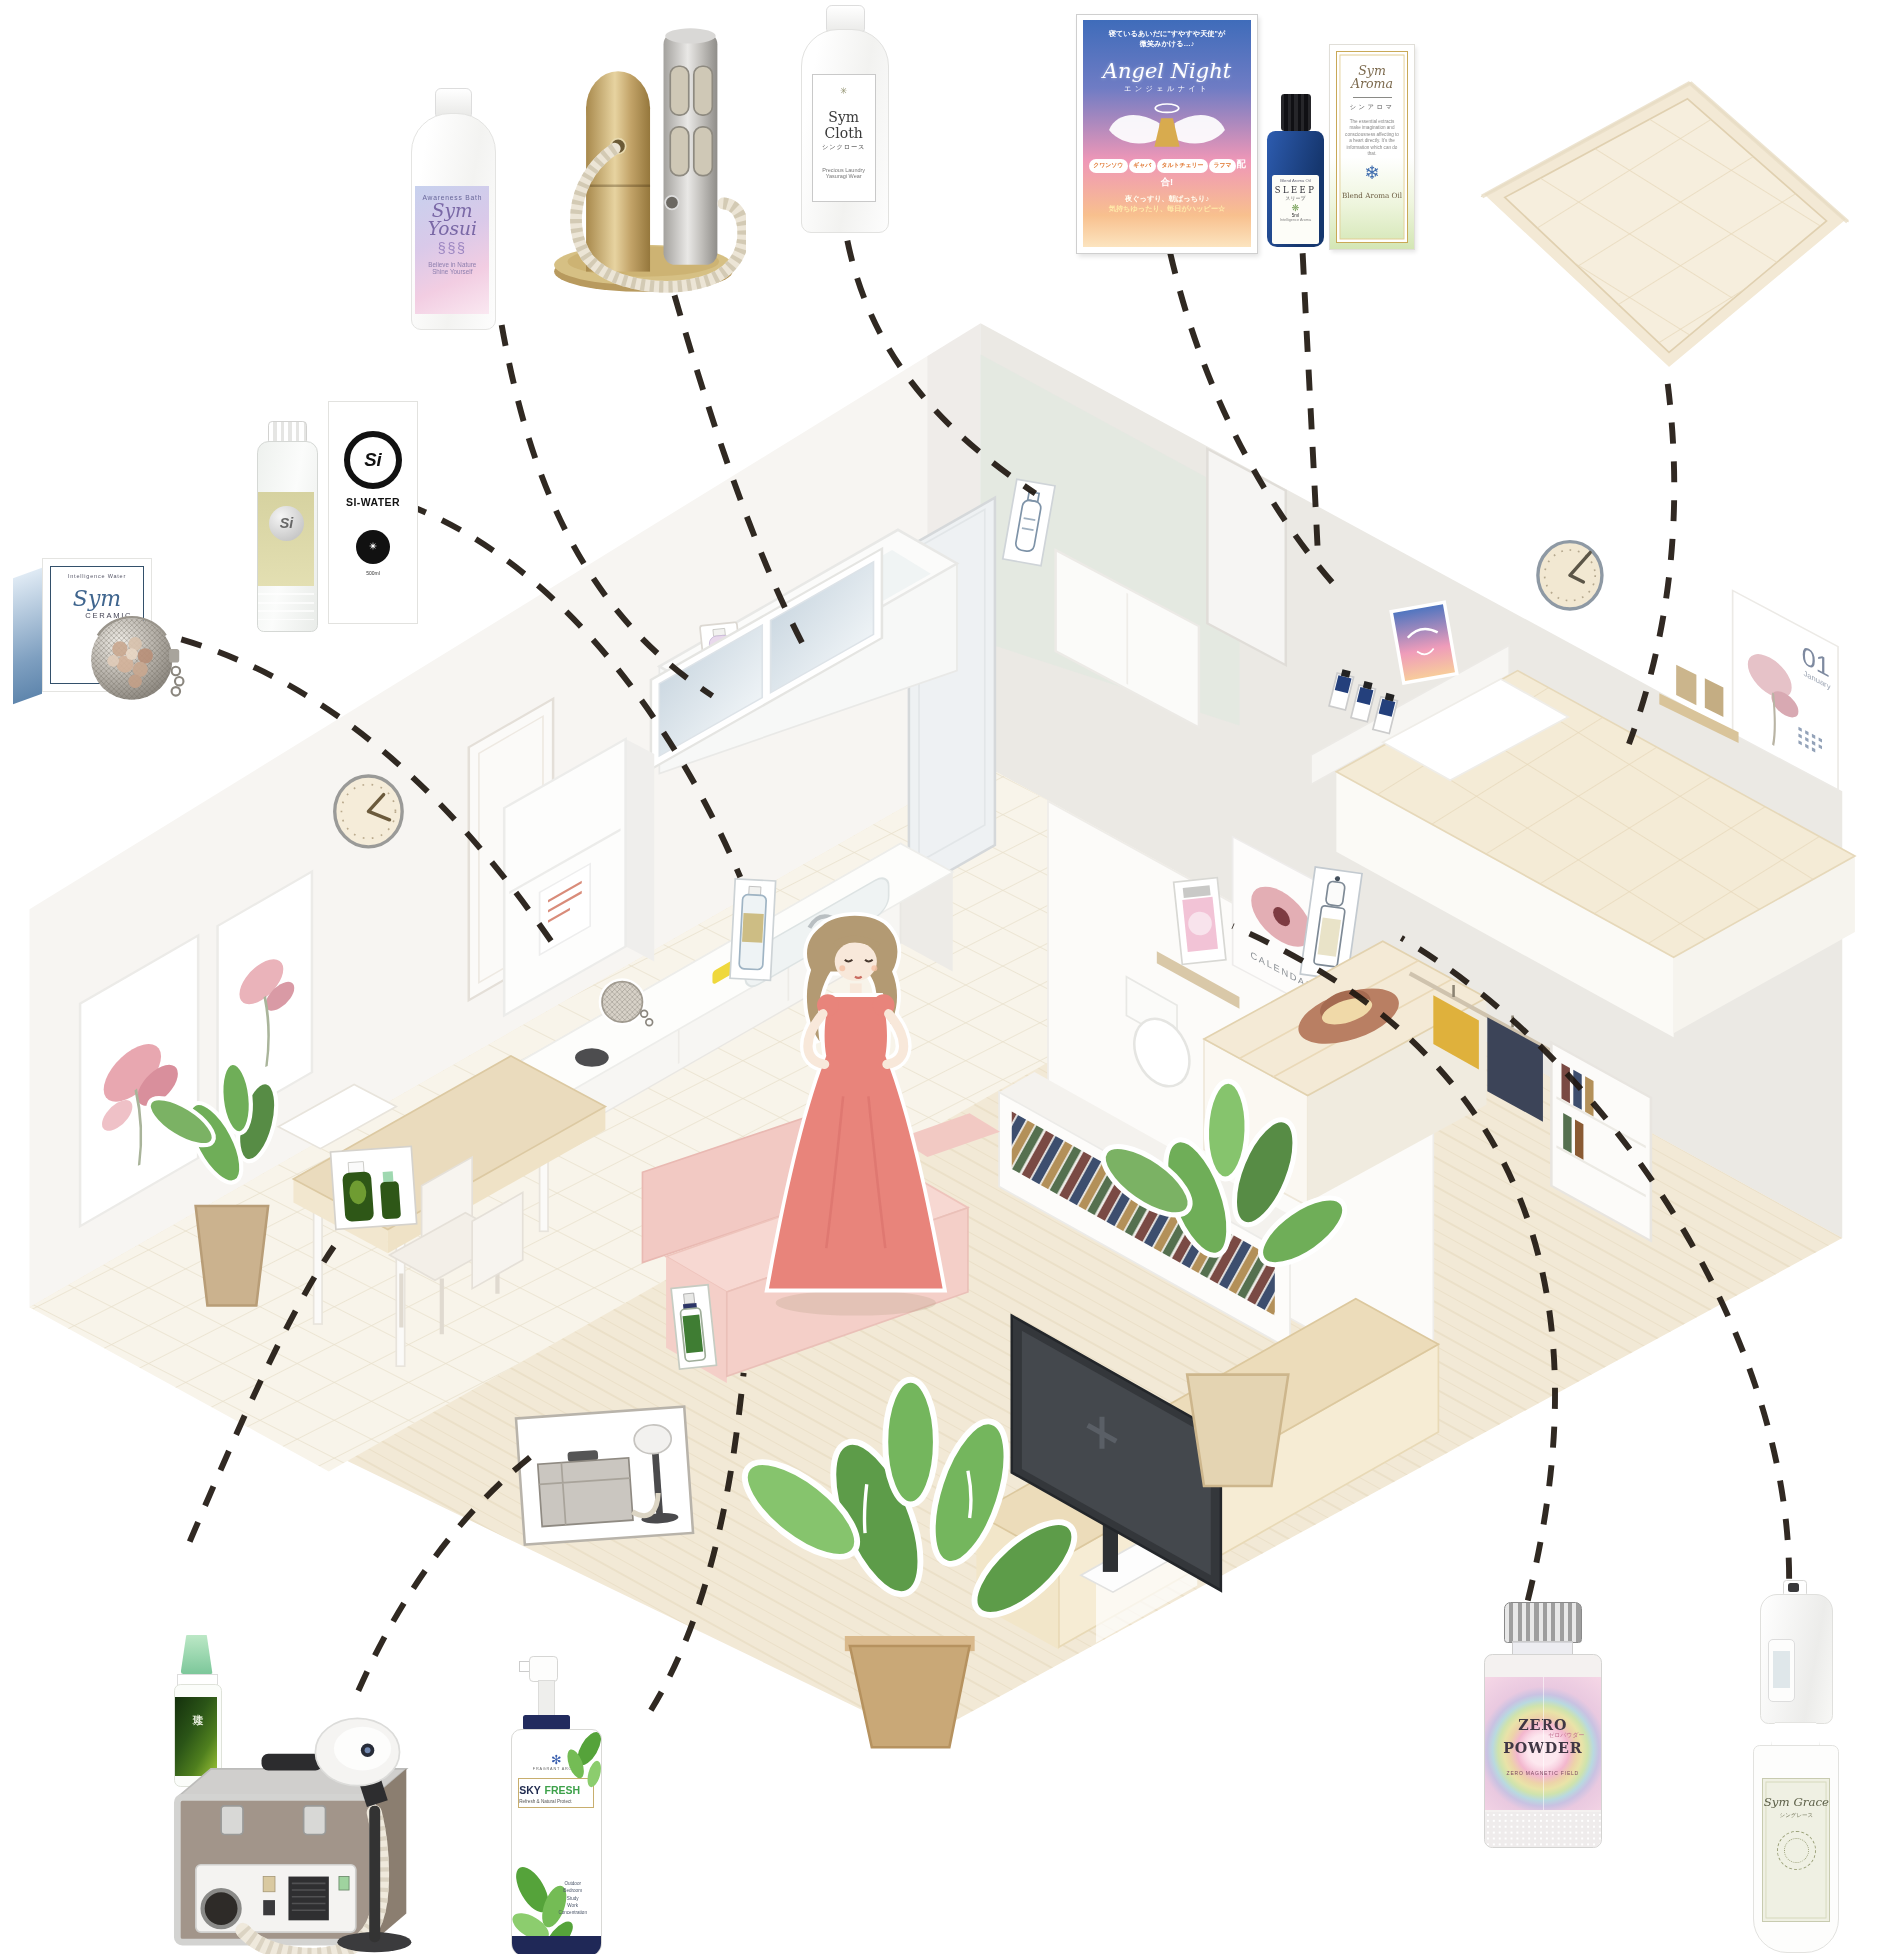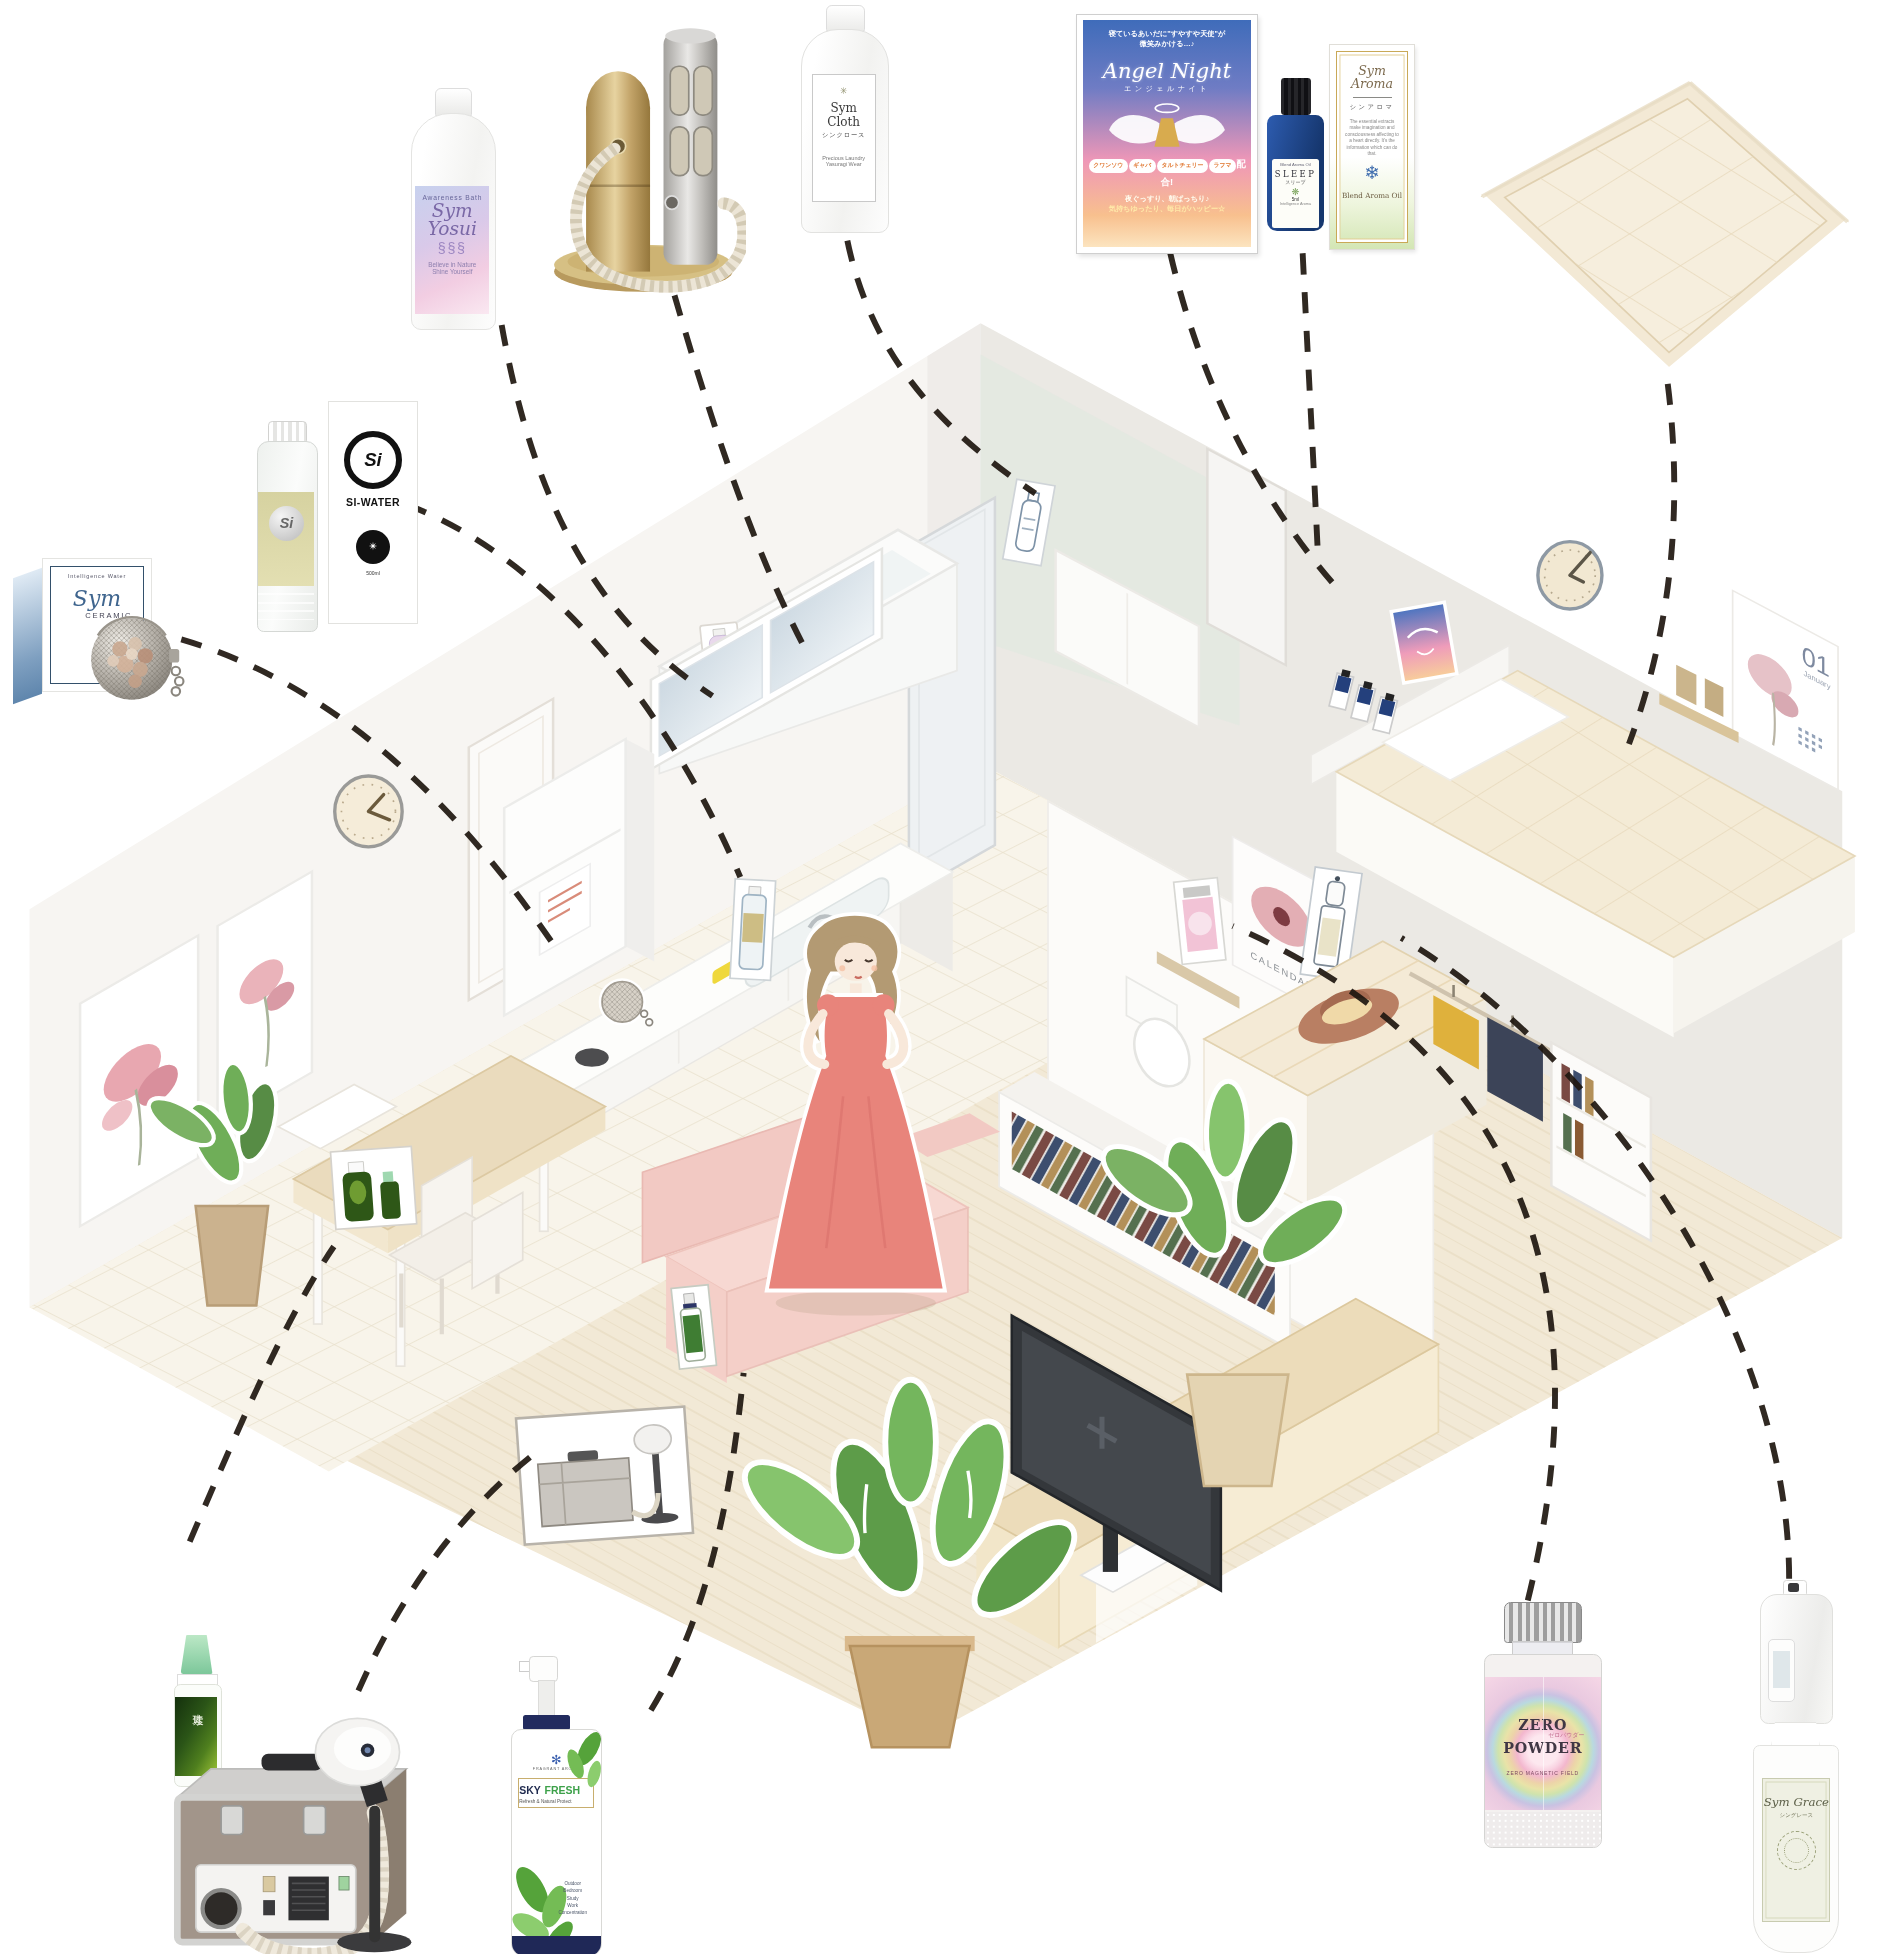--- a/index.html
+++ b/index.html
@@ -9,21 +9,21 @@
 .tt{text-align:center;font-family:"Liberation Sans",sans-serif}
 .script{font-family:"DejaVu Serif",serif;font-style:italic}
 .serif{font-family:"DejaVu Serif",serif}
 .vt{writing-mode:vertical-rl;text-orientation:upright}
 svg{display:block}
 
 #p-sym-yosui{left:401px;top:88px;width:103px;height:245px}
 #p-shower{left:544px;top:6.7px;width:202px;height:291px}
 #p-sym-cloth{left:794px;top:5px;width:100px;height:229px}
 #p-angel-night{left:1076px;top:13.5px;width:180px;height:238px;background:#fff;border:0.8px solid #cfcfcf;box-shadow:1.7px 2.5px 5px rgba(0,0,0,.12)}
-#p-sleep{left:1262px;top:78px;width:67px;height:155px}
+#p-sleep{left:1262px;top:94px;width:67px;height:155px}
 #p-sym-aroma{left:1329px;top:44px;width:84px;height:204px;background:linear-gradient(#ffffff 55%,#eef5dd 78%,#d3e6b4 100%);border:0.8px solid #e0ded8;box-shadow:1.7px 2.5px 4.2px rgba(0,0,0,.1)}
 #p-mattress{left:1477px;top:74px;width:379px;height:304px}
 #p-si-water{left:250px;top:401px;width:165px;height:233px}
 #p-sym-ceramic{left:5px;top:536px;width:181px;height:175px}
 #p-keiso{left:56px;top:1537px;width:175px;height:250px}
 #p-fogger{left:162px;top:1688px;width:263px;height:266px}
 #p-sky-fresh{left:504px;top:1653px;width:106px;height:302px}
 #p-zero-powder{left:1472px;top:1602px;width:139px;height:246px}
 #p-sym-grace{left:1709px;top:1580px;width:174px;height:373px}
 .pill{display:inline-block;background:#fff;border-radius:10px;padding:2.5px 4.2px;font-size:5.9px;color:#e0762e;font-weight:700;margin:0 0.8px}
@@ -491,21 +491,21 @@
     <path d="M84 168 C36 200 26 262 52 298 C80 332 150 340 196 324 C228 312 240 286 236 258 C233 241 224 234 213 233" stroke="#cfc5ae" stroke-width="14" fill="none" stroke-dasharray="5 6" opacity=".85"></path>
   </g>
 </svg>
 </div>
 
 <div class="prod" id="p-sym-cloth">
   <div class="abs" style="left:32px;top:0;width:37px;height:25px;background:linear-gradient(#fff,#ebebe9);border:0.8px solid #ddd;border-radius:5.9px 5.9px 2.5px 2.5px"></div>
   <div class="abs" style="left:6.7px;top:23.6px;width:86px;height:202px;background:linear-gradient(100deg,#fff 15%,#f2f2f0 60%,#fdfdfd);border:0.8px solid #e2e2e0;border-radius:37px 37px 10px 10px"></div>
   <div class="abs" style="left:17.7px;top:69px;width:62px;height:126px;border:0.8px solid #c9c9c9;background:#fff">
     <div class="tt" style="margin-top:10px;font-size:9.3px;color:#9a9a7a">✳</div>
-    <div class="tt serif" style="font-size:12px;color:#3a3a3a;margin-top:5px">Sym Cloth</div>
+    <div class="tt serif" style="font-size:14px;color:#3a3a3a;margin-top:13px">Sym Cloth</div>
     <div class="tt" style="font-size:6.3px;color:#555;letter-spacing:0.8px;margin-top:1.7px">シンクロース</div>
     <div class="tt" style="font-size:5.5px;color:#777;margin-top:15px">Precious Laundry</div>
     <div class="tt" style="font-size:5.5px;color:#777">Yasuragi Wear</div>
   </div>
 </div>
 
 <div class="prod" id="p-angel-night">
   <div class="abs" style="left:5.9px;top:5.9px;right:5.9px;bottom:5.9px;background:linear-gradient(180deg,#3f6cba 0%,#6f7cc4 30%,#ef97b7 62%,#f8c08e 86%,#fce4bf 100%);overflow:hidden">
     <div class="tt" style="margin-top:8.4px;font-size:7.2px;color:#fff;font-weight:700">寝ているあいだに"すやすや天使"が</div>
     <div class="tt" style="font-size:7.2px;color:#fff;font-weight:700">微笑みかける…♪</div>

